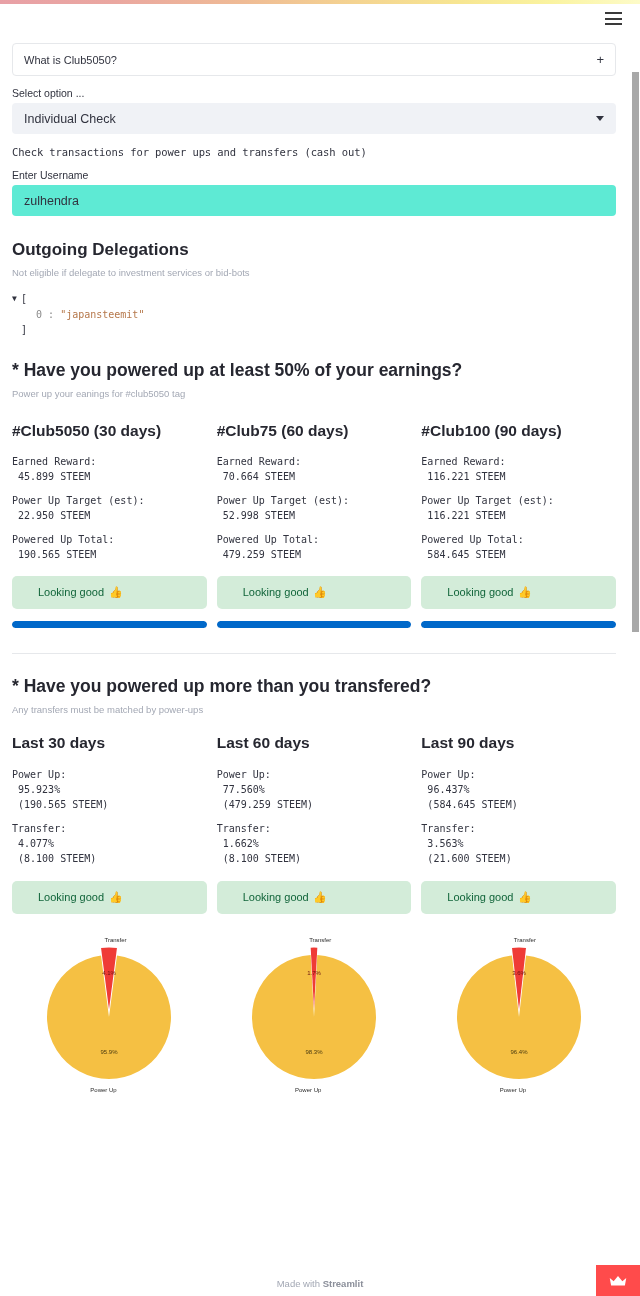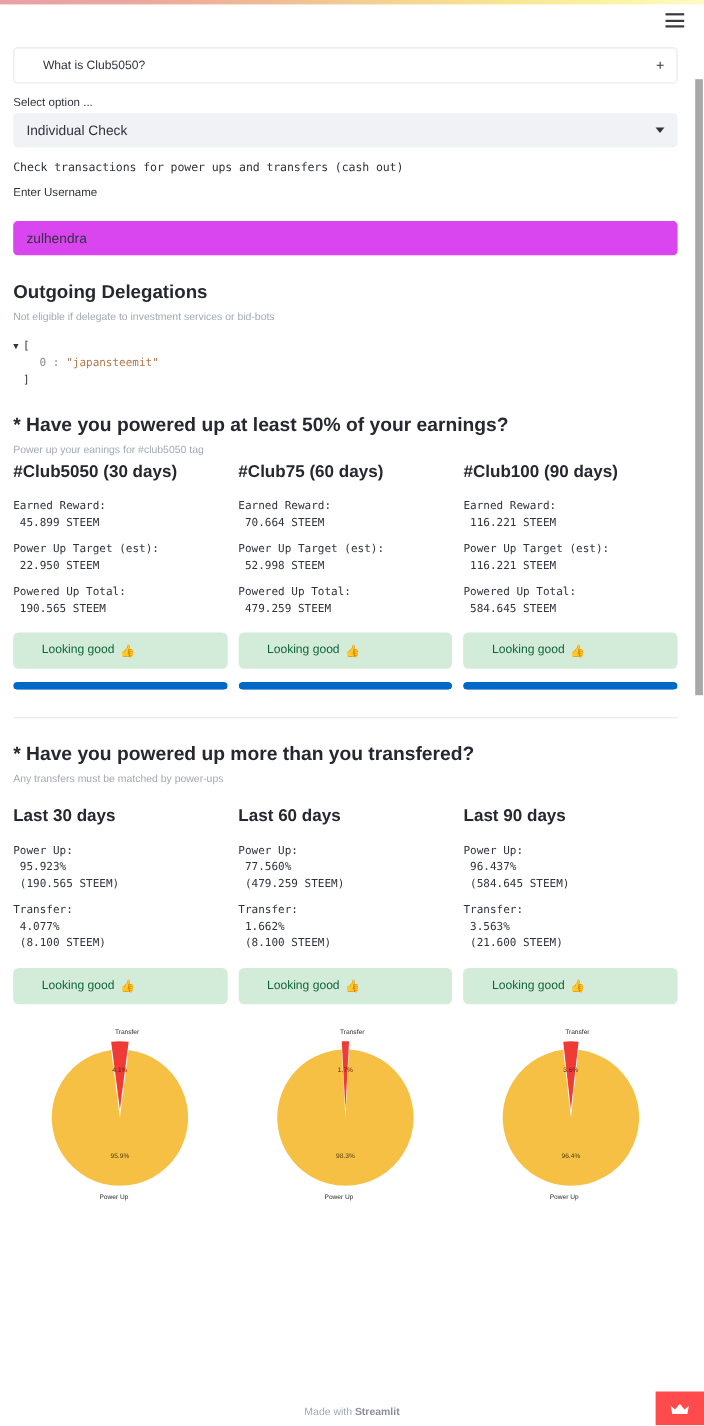--- a/index.html
+++ b/index.html
@@ -49,21 +49,21 @@
 
   .content { position: absolute; top: 0; left: 0; width: 628px; padding: 0 12px; }
 
   
   .expander {
     margin-top: 43px;
     border: 1px solid #e6e8eb;
     border-radius: 4px;
     height: 33px;
     display: flex; align-items: center; justify-content: space-between;
-    padding: 0 11px 0 26px;
+    padding: 0 11px 0 11px;
     background: #fff;
     cursor: pointer;
   }
   .expander .exp-label { font-size: 11px; color: #31333f; }
   .expander .exp-plus { font-size: 13px; color: #31333f; line-height: 1; }
 
   
   .field-label { font-size: 10.5px; color: #31333f; margin: 11px 0 4px 0; }
   .select-box {
     height: 31px; background: #f0f2f6; border-radius: 4px;
@@ -87,23 +87,23 @@
   h2.section-title {
     font-size: 17px; font-weight: 700; color: #262730; margin: 24px 0 0 0;
   }
   .caption { font-size: 9.5px; color: #a3a8b4; margin-top: 7px; }
   h2.big-q {
     font-size: 17.5px; font-weight: 700; color: #262730; margin: 22px 0 0 0;
   }
 
   
   .text-input {
-    height: 31px; background: #d946ef; border-radius: 4px;
+    height: 31px; background: #5eead4; border-radius: 4px;
     display: flex; align-items: center; padding: 0 12px;
-    font-size: 12.5px; color: #31333f; margin-top: 20px;
+    font-size: 12.5px; color: #31333f; margin-top: 4px;
   }
 
   
   .json-box {
     font-family: "DejaVu Sans Mono", "Liberation Mono", monospace;
     font-size: 10px; margin-top: 13px; line-height: 1.55; color: #31333f;
   }
   .json-row { display: flex; align-items: flex-start; }
   .json-tri {
     width: 9px; color: #31333f; font-size: 8px; line-height: 15px;
@@ -212,21 +212,21 @@
         <span class="json-key">0</span>
         <span class="json-key">:</span>
         <span class="json-str">"japansteemit"</span>
       </div>
       <div class="json-close">]</div>
     </div>
 
     <h2 class="big-q">* Have you powered up at least 50% of your earnings?</h2>
     <div class="caption">Power up your eanings for #club5050 tag</div>
 
-    <div class="cols" style="margin-top:6px">
+    <div class="cols" style="margin-top:23px">
 
       <div class="col">
         <div class="col-title">#Club5050 (30 days)</div>
         <div class="mono-block" style="margin-top:14px"><span>Earned Reward:</span>
 <span> 45.899 STEEM</span><span class="gap"></span><span>Power Up Target (est):</span>
 <span> 22.950 STEEM</span><span class="gap"></span><span>Powered Up Total:</span>
 <span> 190.565 STEEM</span></div>
         <div class="alert-success" style="margin-top:14px">
           <span>Looking good</span>
           <span class="emoji">👍</span>

